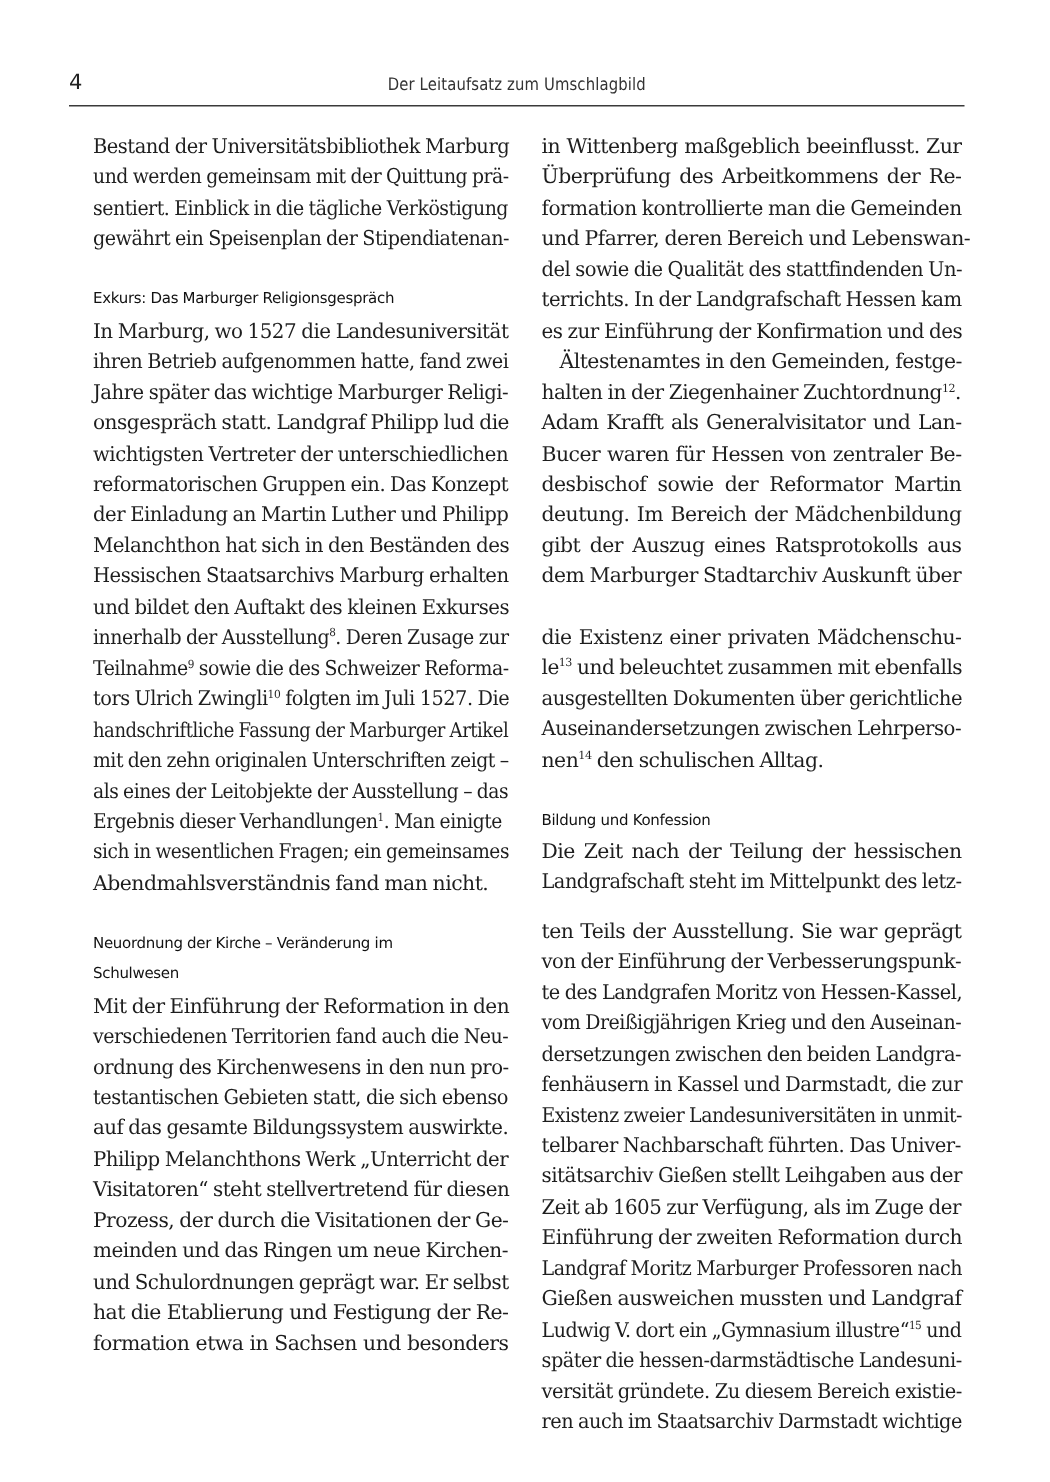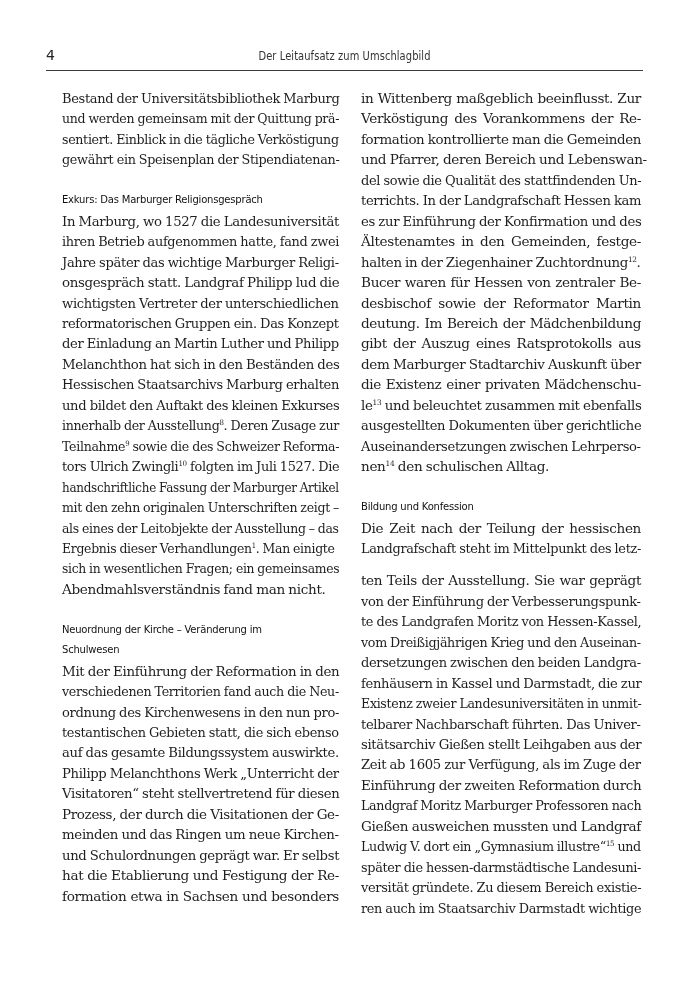--- a/index.html
+++ b/index.html
@@ -63,34 +63,35 @@
   <span class="line" style="display: block; transform-origin: left center; transform: scaleX(0.975352); width: 284px; text-align-last: left;">Visitatoren“ steht stellvertretend für diesen</span>
   <span class="line" style="display: block; transform-origin: left center; transform: scaleX(0.992832); width: 279px; text-align-last: left;">Prozess, der durch die Visitationen der Ge-</span>
   <span class="line" style="display: block; transform-origin: left center; transform: scaleX(0.98227); width: 282px; text-align-last: left;">meinden und das Ringen um neue Kirchen-</span>
   <span class="line" style="display: block; transform-origin: left center; transform: scaleX(0.97193); width: 285px; text-align-last: left;">und Schulordnungen geprägt war. Er selbst</span>
   <span class="line" style="display: block;">hat die Etablierung und Festigung der Re-</span>
   <span class="line" style="display: block;">formation etwa in Sachsen und besonders</span>
 </div>
 
 <div class="col col-right">
   <span class="line" style="display: block;">in Wittenberg maßgeblich beeinflusst. Zur</span>
-  <span class="line" style="display: block;">Verköstigung des Voran­kommens der Re-</span>
+  <span class="line" style="display: block;">Überprüfung des Arbeit­kommens der Re-</span>
   <span class="line" style="display: block; transform-origin: left center; transform: scaleX(0.985915); width: 284px; text-align-last: left;">formation kontrollierte man die Gemeinden</span>
   <span class="line" style="display: block;">und Pfarrer, deren Bereich und Lebenswan-</span>
   <span class="line" style="display: block; transform-origin: left center; transform: scaleX(0.955631); width: 293px; text-align-last: left;">del sowie die Qualität des stattfindenden Un-</span>
   <span class="line" style="display: block; transform-origin: left center; transform: scaleX(0.965517); width: 290px; text-align-last: left;">terrichts. In der Landgrafschaft Hessen kam</span>
   <span class="line" style="display: block; transform-origin: left center; transform: scaleX(0.97561); width: 287px; text-align-last: left;">es zur Einführung der Konfirmation und des</span>
-  <span class="line" style="display: block;">Ältestenamtes in den Gemeinden, festge-</span>
+  <span class="line" style="display: block; margin-left: 12px;">Ältestenamtes in den Gemeinden, festge-</span>
   <span class="line" style="display: block; transform-origin: left center; transform: scaleX(0.982456); width: 285px; text-align-last: left;"><span>halten in der Ziegenhainer Zuchtordnung</span><sup>12</sup><span>.</span></span>
+  <span class="line" style="display: block;">Adam Krafft als Generalvisitator und Lan-</span>
   <span class="line" style="display: block;">Bucer waren für Hessen von zentraler Be-</span>
   <span class="line" style="display: block;">desbischof sowie der Reformator Martin</span>
   <span class="line" style="display: block;">deutung. Im Bereich der Mädchenbildung</span>
   <span class="line" style="display: block;">gibt der Auszug eines Ratsprotokolls aus</span>
   <span class="line" style="display: block; transform-origin: left center; transform: scaleX(0.996441); width: 281px; text-align-last: left;">dem Marburger Stadtarchiv Auskunft über</span>
-  <span class="line" style="display: block;">die Existenz einer privaten Mädchenschu-</span>
+  <span class="line" style="display: block; margin-top: 20px;">die Existenz einer privaten Mädchenschu-</span>
   <span class="line" style="display: block; transform-origin: left center; transform: scaleX(0.985915); width: 284px; text-align-last: left;"><span>le</span><sup>13</sup><span> und beleuchtet zusammen mit ebenfalls</span></span>
   <span class="line" style="display: block; transform-origin: left center; transform: scaleX(0.962199); width: 291px; text-align-last: left;">ausgestellten Dokumenten über gerichtliche</span>
   <span class="line" style="display: block; transform-origin: left center; transform: scaleX(0.965517); width: 290px; text-align-last: left;">Auseinandersetzungen zwischen Lehrperso-</span>
   <span class="line last" style="display: block;"><span>nen</span><sup>14</sup><span> den schulischen Alltag.</span></span>
 
   <span class="gap"></span>
   <span class="heading">Bildung und Konfession</span>
   <span class="line" style="display: block;">Die Zeit nach der Teilung der hessischen</span>
   <span class="line" style="display: block; transform-origin: left center; transform: scaleX(0.949153); width: 295px; text-align-last: left;">Landgrafschaft steht im Mittelpunkt des letz-</span>
   <span class="line" style="display: block; margin-top: 12px;">ten Teils der Ausstellung. Sie war geprägt</span>

